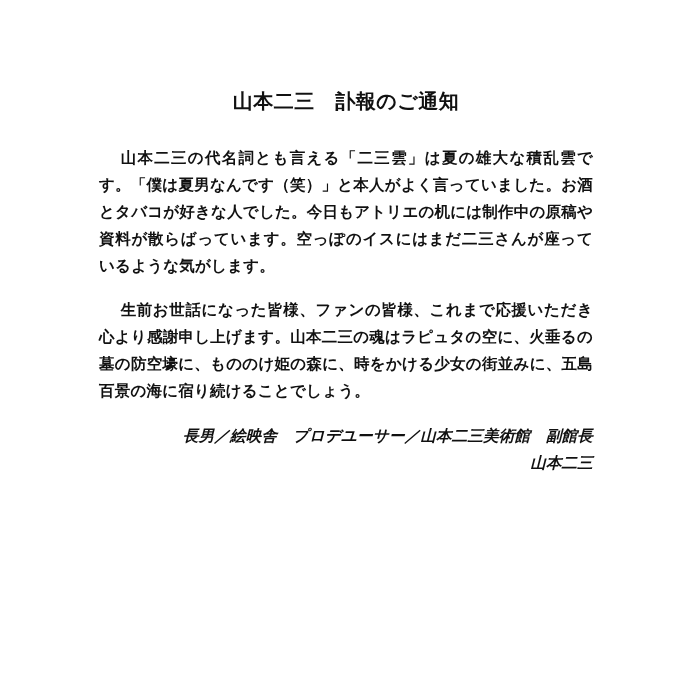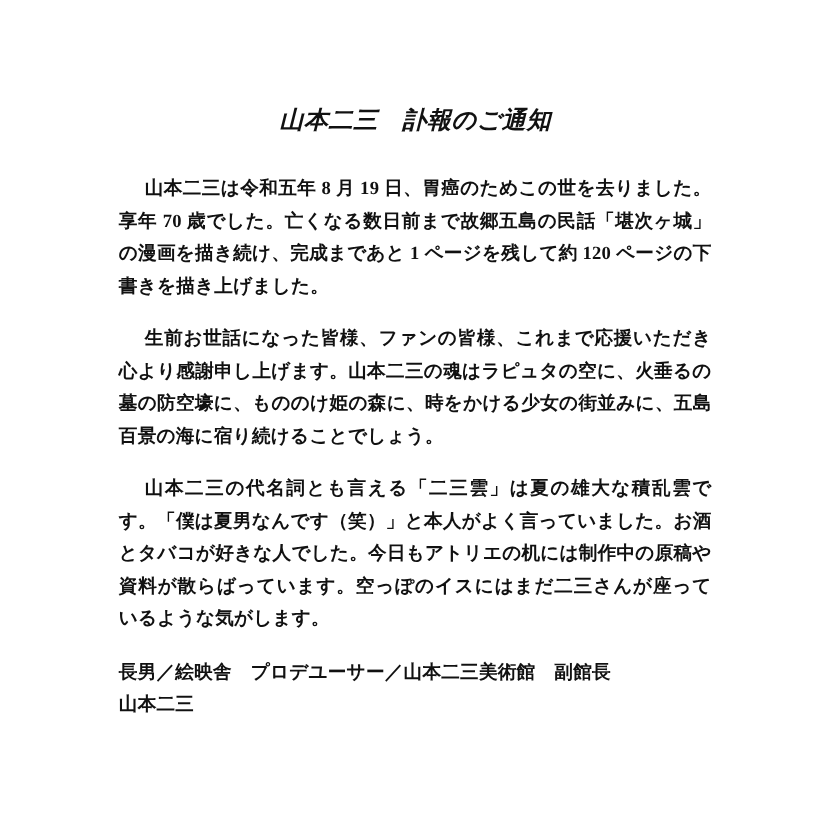--- a/index.html
+++ b/index.html
@@ -18,48 +18,48 @@
     color: #111111;
     overflow: hidden;
   }
   .doc-title {
     margin: 0 0 30px 0;
     text-align: center;
     font-size: 20px;
     line-height: 26px;
     font-weight: 700;
     letter-spacing: 0.5px;
-    font-style: italic;
   }
   .body-paragraph {
     margin: 0 0 17px 0;
     font-size: 15.5px;
     line-height: 27px;
     font-weight: 600;
     text-align: justify;
     text-indent: 1.4em;
     letter-spacing: 0.2px;
   }
   .signature-block {
     margin-top: 18px;
     font-size: 15.5px;
     line-height: 27px;
     font-weight: 600;
+    text-align: right;
     letter-spacing: 0.2px;
+    font-style: italic;
   }
 </style>
 </head>
 <body>
 
 <div class="page">
   <h1 class="doc-title">山本二三　訃報のご通知</h1>
 
-  <p class="body-paragraph">山本二三は令和五年 8 月 19 日、胃癌のためこの世を去りました。享年 70 歳でした。亡くなる数日前まで故郷五島の民話「堪次ヶ城」の漫画を描き続け、完成まであと 1 ページを残して約 120 ページの下書きを描き上げました。</p>
+
+  <p class="body-paragraph">山本二三の代名詞とも言える「二三雲」は夏の雄大な積乱雲です。「僕は夏男なんです（笑）」と本人がよく言っていました。お酒とタバコが好きな人でした。今日もアトリエの机には制作中の原稿や資料が散らばっています。空っぽのイスにはまだ二三さんが座っているような気がします。</p>
 
   <p class="body-paragraph">生前お世話になった皆様、ファンの皆様、これまで応援いただき心より感謝申し上げます。山本二三の魂はラピュタの空に、火垂るの墓の防空壕に、もののけ姫の森に、時をかける少女の街並みに、五島百景の海に宿り続けることでしょう。</p>
-
-  <p class="body-paragraph">山本二三の代名詞とも言える「二三雲」は夏の雄大な積乱雲です。「僕は夏男なんです（笑）」と本人がよく言っていました。お酒とタバコが好きな人でした。今日もアトリエの机には制作中の原稿や資料が散らばっています。空っぽのイスにはまだ二三さんが座っているような気がします。</p>
 
   <div class="signature-block">
     <div>長男／絵映舎　プロデユーサー／山本二三美術館　副館長</div>
     <div>山本二三</div>
   </div>
 </div>
 
 </body></html>

